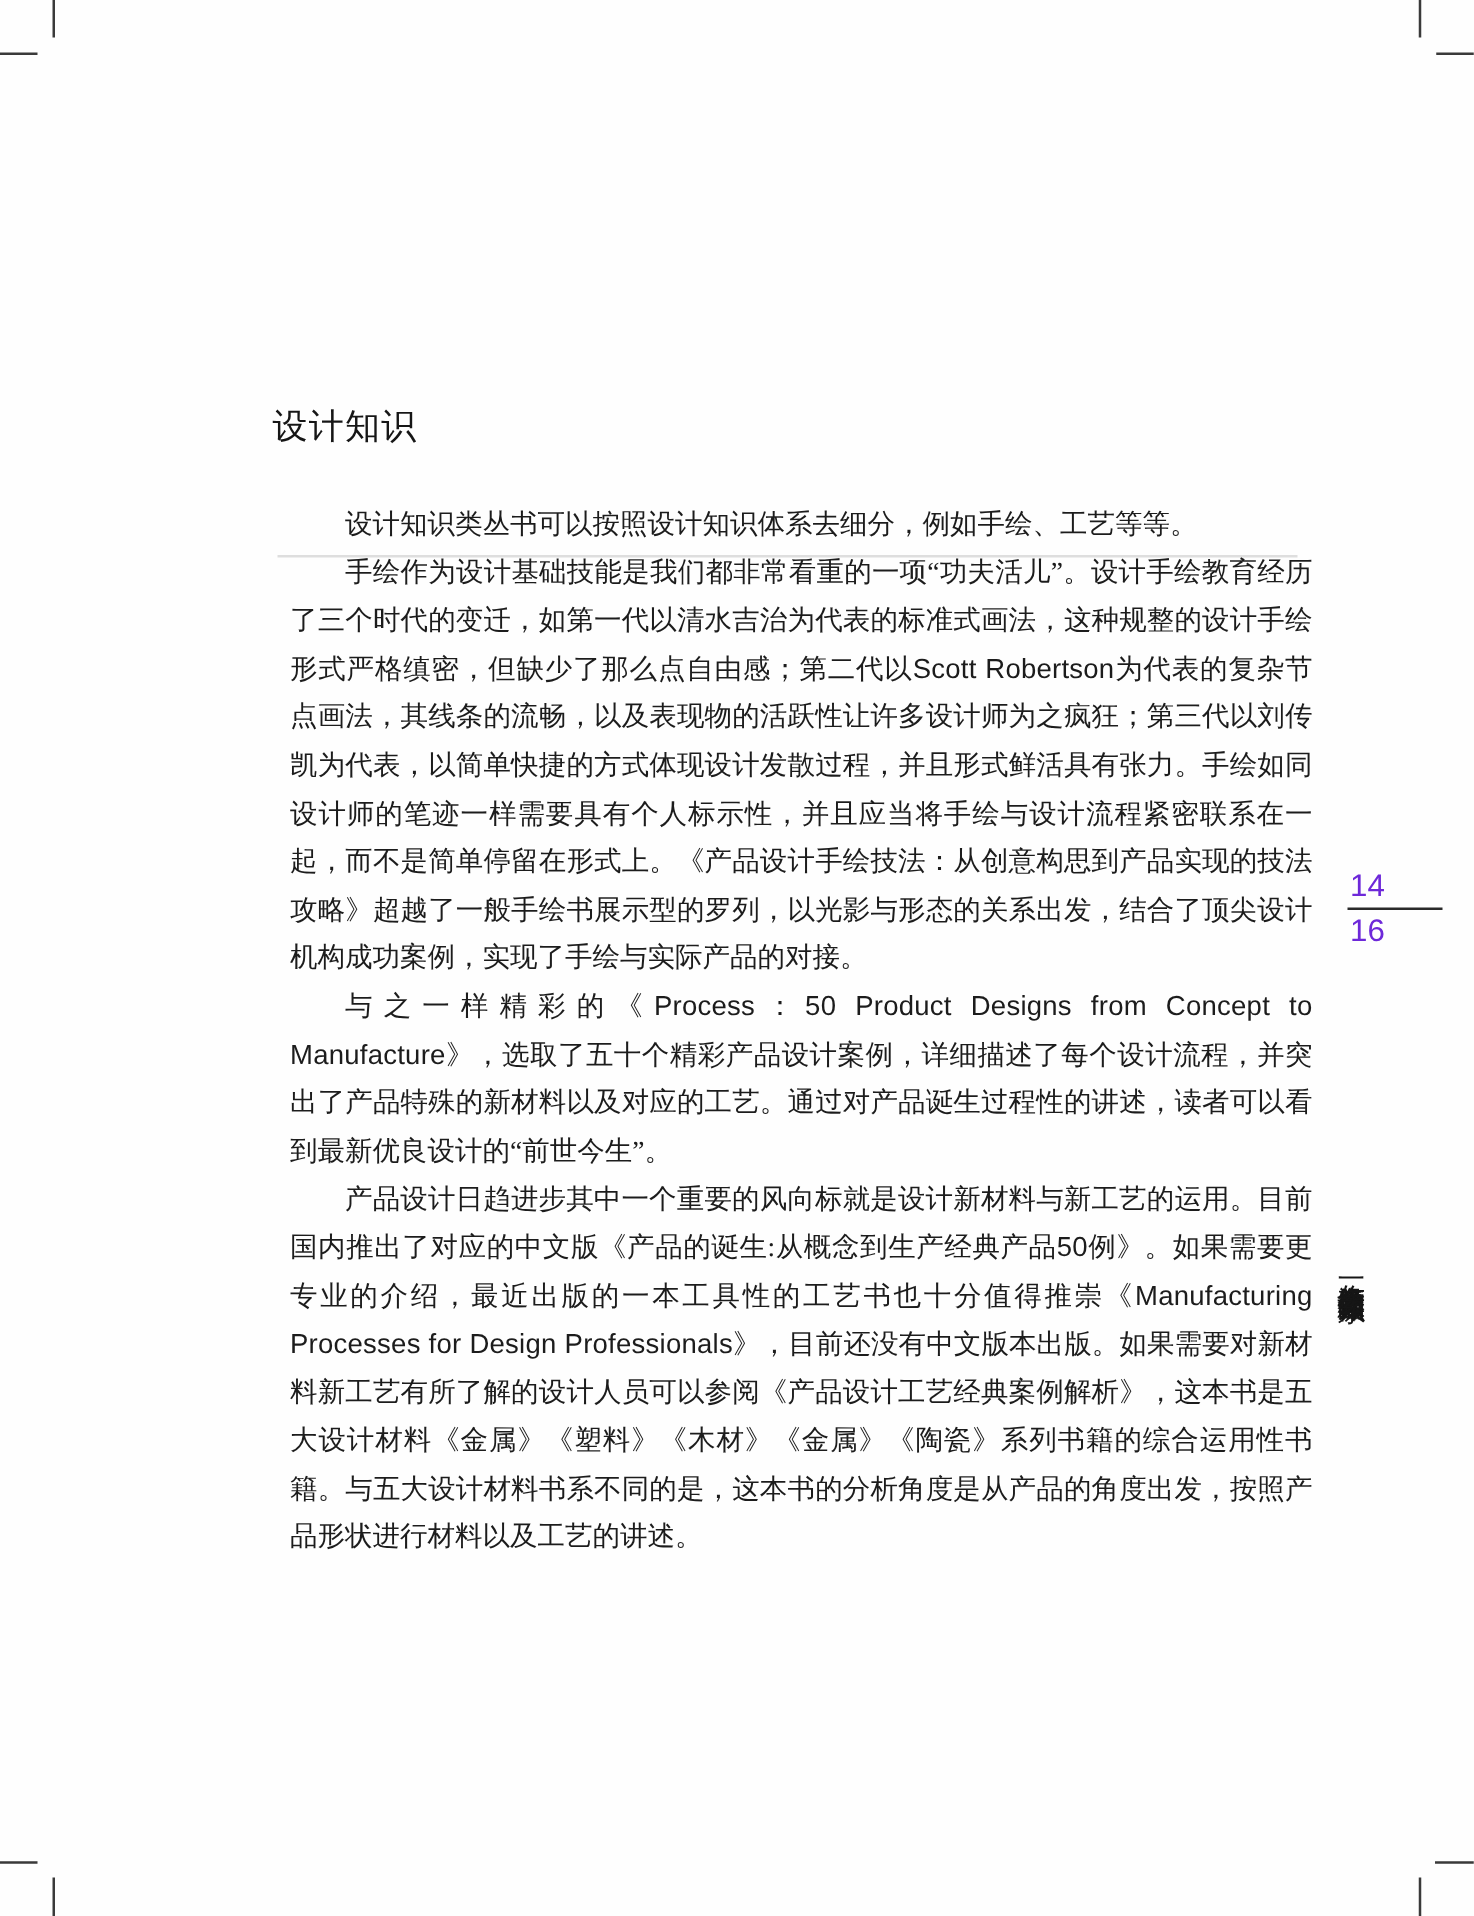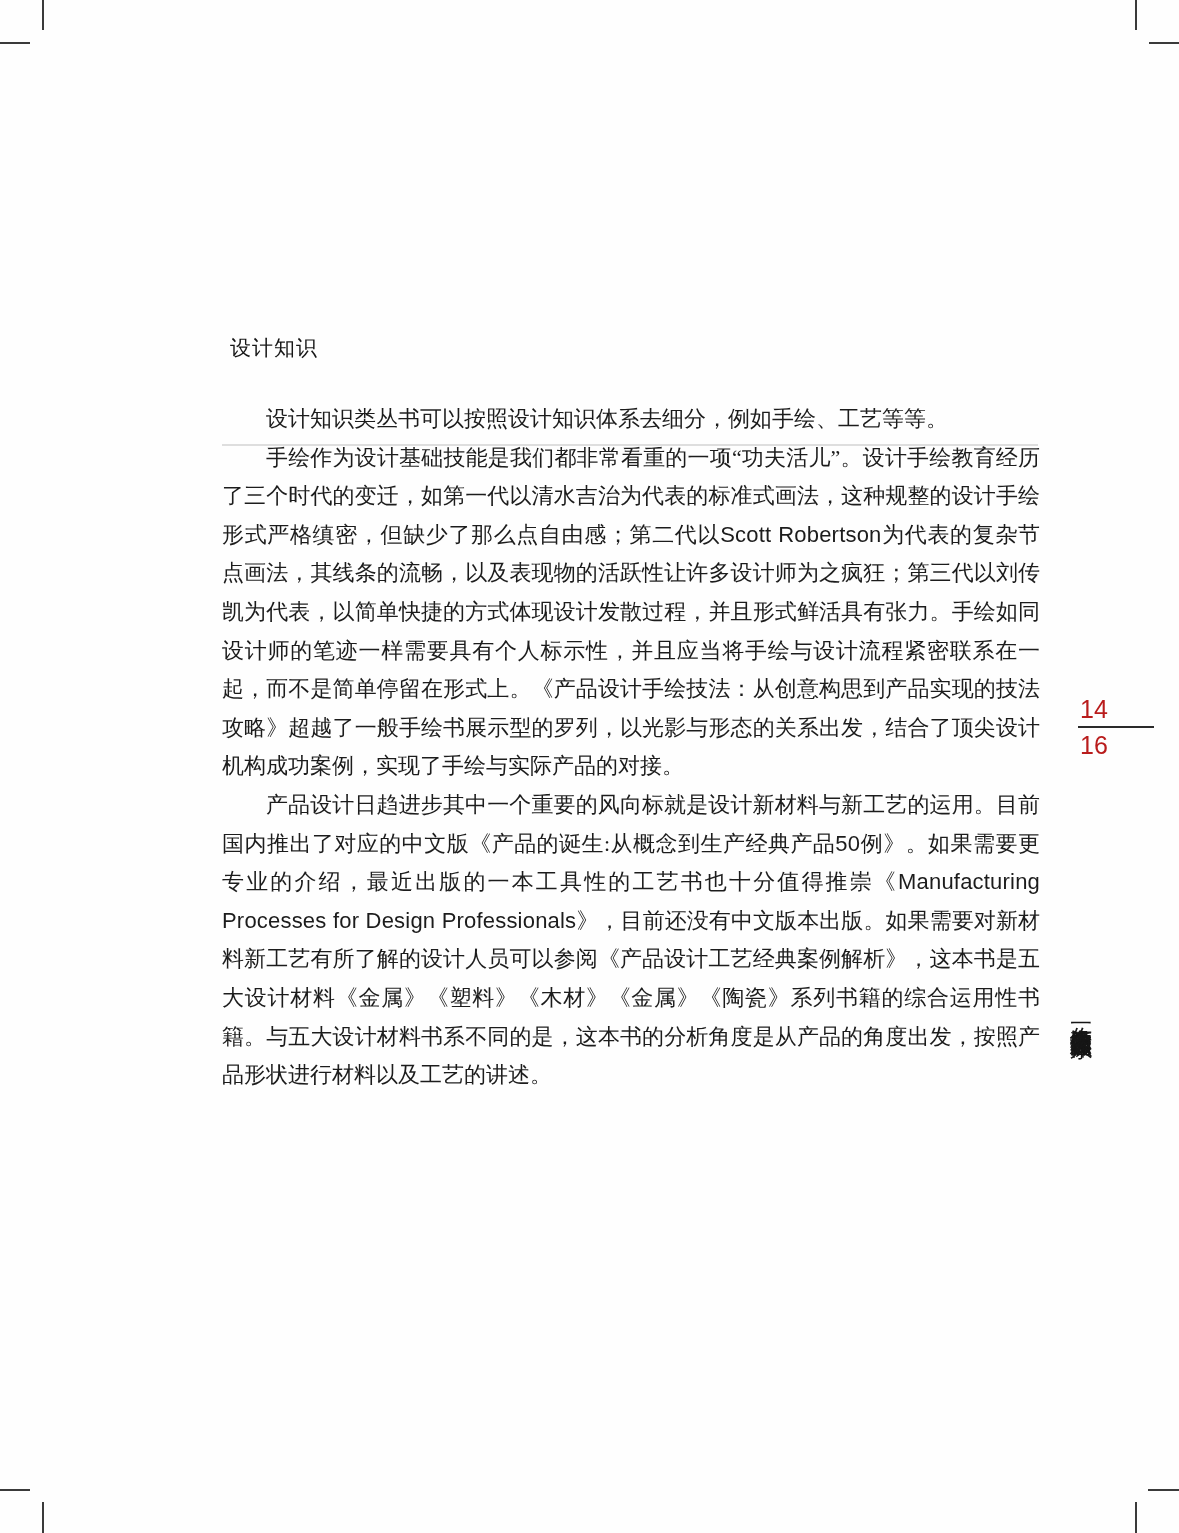--- a/index.html
+++ b/index.html
@@ -23,38 +23,38 @@
   .crop.tr-h { left: 1149px;top: 42px;   width: 30px; height: 2px;  }
   .crop.bl-h { left: 0;     top: 1489px; width: 30px; height: 2px;  }
   .crop.bl-v { left: 42px;  top: 1502px; width: 2px;  height: 31px; }
   .crop.br-h { left: 1148px;top: 1489px; width: 31px; height: 2px;  }
   .crop.br-v { left: 1135px;top: 1502px; width: 2px;  height: 31px; }
 
   .heading {
     position: absolute;
     left: 218px; top: 322px;
     font-family: "Liberation Sans", "DejaVu Sans", sans-serif;
-    font-size: 21px;
+    font-size: 28px;
     font-weight: 500;
     letter-spacing: 1px;
     color: #161616;
-    margin: 12px;
+    margin: 0;
   }
 
   
   .faint-rule {
     position: absolute;
     left: 222px; top: 444px;
     width: 816px; height: 2px;
     background: #dedede;
   }
 
   .article {
     position: absolute;
-    left: 222px; top: 400px;
+    left: 232px; top: 400px;
     width: 818px;
     font-size: 22px;
     line-height: 38.6px;
     text-align: justify;
     color: #1c1c1c;
   }
   .article p {
     margin: 0;
     text-indent: 2em;
   }
@@ -63,21 +63,21 @@
     letter-spacing: 0.2px;
   }
 
   .folio {
     position: absolute;
     left: 1078px; top: 696px;
     width: 76px;
     font-family: "Liberation Sans", "DejaVu Sans", sans-serif;
     font-size: 25px;
     line-height: 27px;
-    color: #b91c1c;
+    color: #6d28d9;
   }
   .folio .num { padding-left: 2px; }
   .folio-rule {
     height: 2px;
     background: #2a2a2a;
     margin: 3px 0 4px 0;
   }
 
   .margin-caption {
     position: absolute;
@@ -104,20 +104,21 @@
   <div class="crop br-h"></div>
   <div class="crop br-v"></div>
 
   <h1 class="heading">设计知识</h1>
 
   <div class="faint-rule"></div>
 
   <div class="article">
       <p><span class="cjk">设计知识类丛书可以按照设计知识体系去细分，例如手绘、工艺等等。</span></p>
       <p><span class="cjk">手绘作为设计基础技能是我们都非常看重的一项“功夫活儿”。设计手绘教育经历了三个时代的变迁，如第一代以清水吉治为代表的标准式画法，这种规整的设计手绘形式严格缜密，但缺少了那么点自由感；第二代以</span><span class="latin">Scott Robertson</span><span class="cjk">为代表的复杂节点画法，其线条的流畅，以及表现物的活跃性让许多设计师为之疯狂；第三代以刘传凯为代表，以简单快捷的方式体现设计发散过程，并且形式鲜活具有张力。手绘如同设计师的笔迹一样需要具有个人标示性，并且应当将手绘与设计流程紧密联系在一起，而不是简单停留在形式上。《产品设计手绘技法：从创意构思到产品实现的技法攻略》超越了一般手绘书展示型的罗列，以光影与形态的关系出发，结合了顶尖设计机构成功案例，实现了手绘与实际产品的对接。</span></p>
+      <p><span class="cjk">与之一样精彩的《</span><span class="latin">Process：50 Product Designs from Concept to Manufacture</span><span class="cjk">》，选取了五十个精彩产品设计案例，详细描述了每个设计流程，并突出了产品特殊的新材料以及对应的工艺。通过对产品诞生过程性的讲述，读者可以看到最新优良设计的“前世今生”。</span></p>
       <p><span class="cjk">产品设计日趋进步其中一个重要的风向标就是设计新材料与新工艺的运用。目前国内推出了对应的中文版《产品的诞生:从概念到生产经典产品</span><span class="latin">50</span><span class="cjk">例》。如果需要更专业的介绍，最近出版的一本工具性的工艺书也十分值得推崇《</span><span class="latin">Manufacturing Processes for Design Professionals</span><span class="cjk">》，目前还没有中文版本出版。如果需要对新材料新工艺有所了解的设计人员可以参阅《产品设计工艺经典案例解析》，这本书是五大设计材料《金属》《塑料》《木材》《金属》《陶瓷》系列书籍的综合运用性书籍。与五大设计材料书系不同的是，这本书的分析角度是从产品的角度出发，按照产品形状进行材料以及工艺的讲述。</span></p>
     </div>
 
   <div class="folio">
     <div class="num">14</div>
     <div class="folio-rule"></div>
     <div class="num">16</div>
   </div>
 
   <div class="margin-caption">作为一名设计师你需要怎样的知识体系</div>

